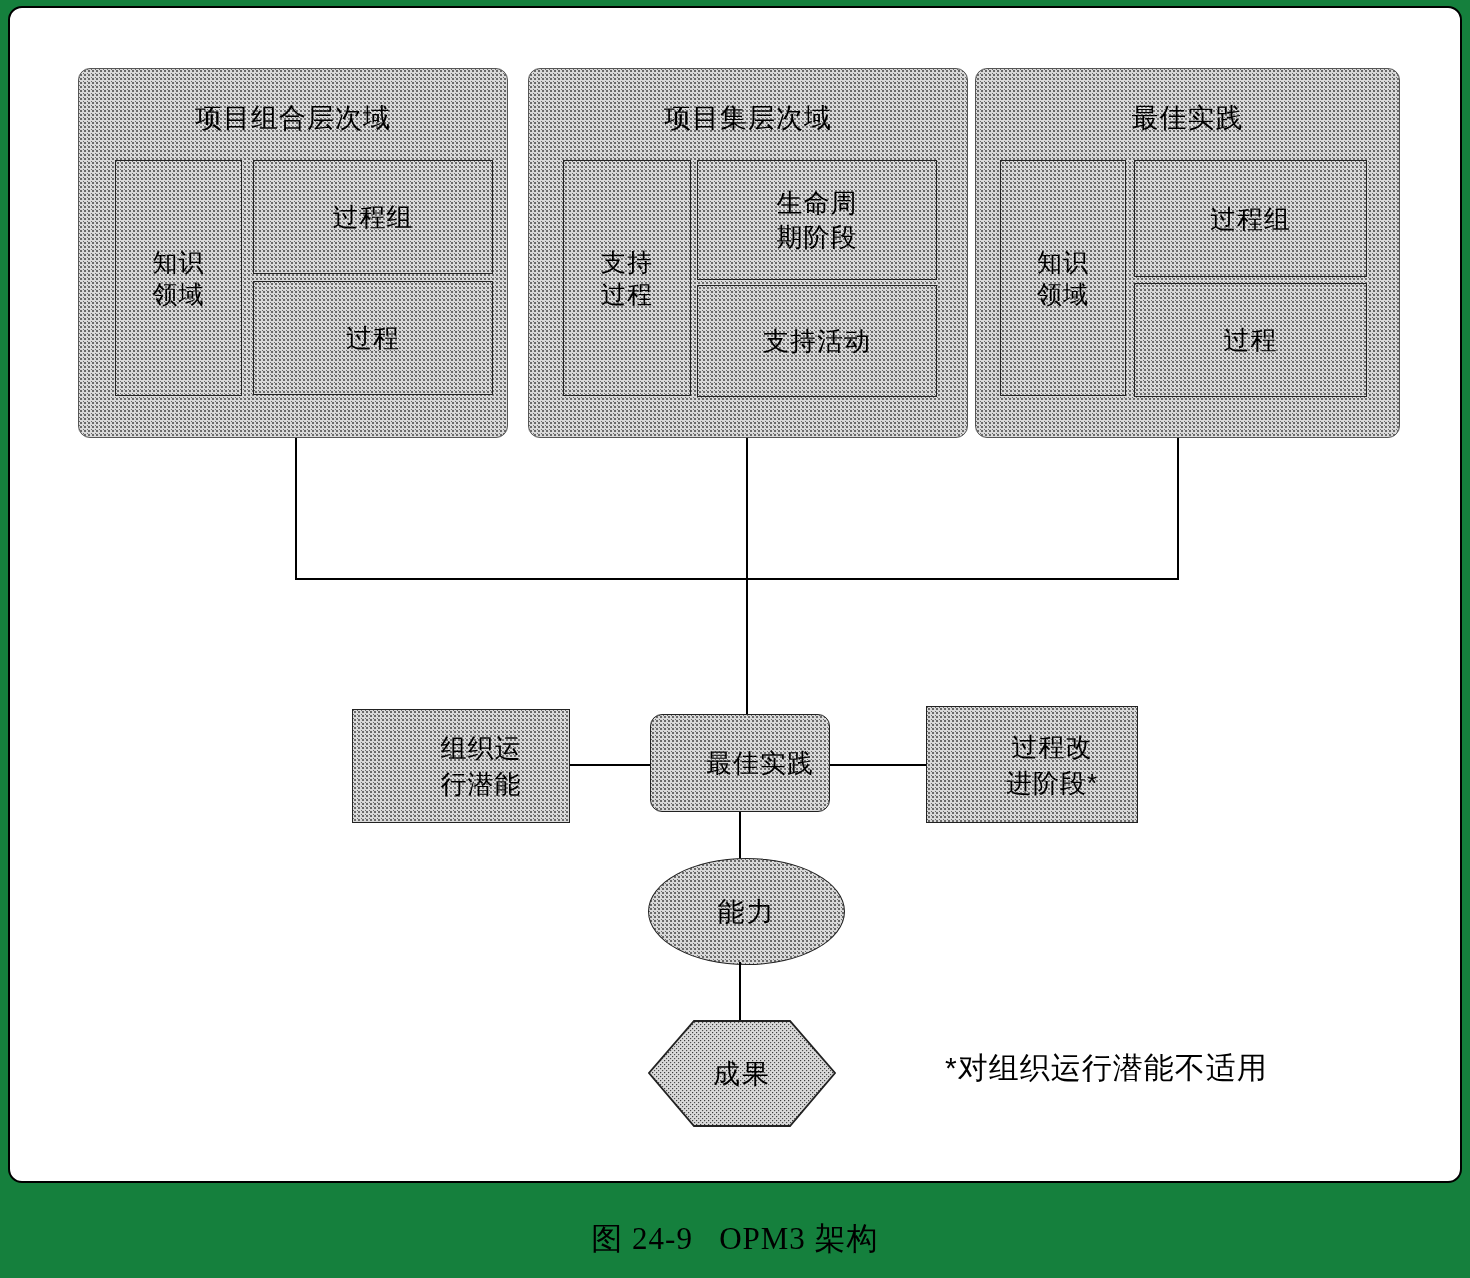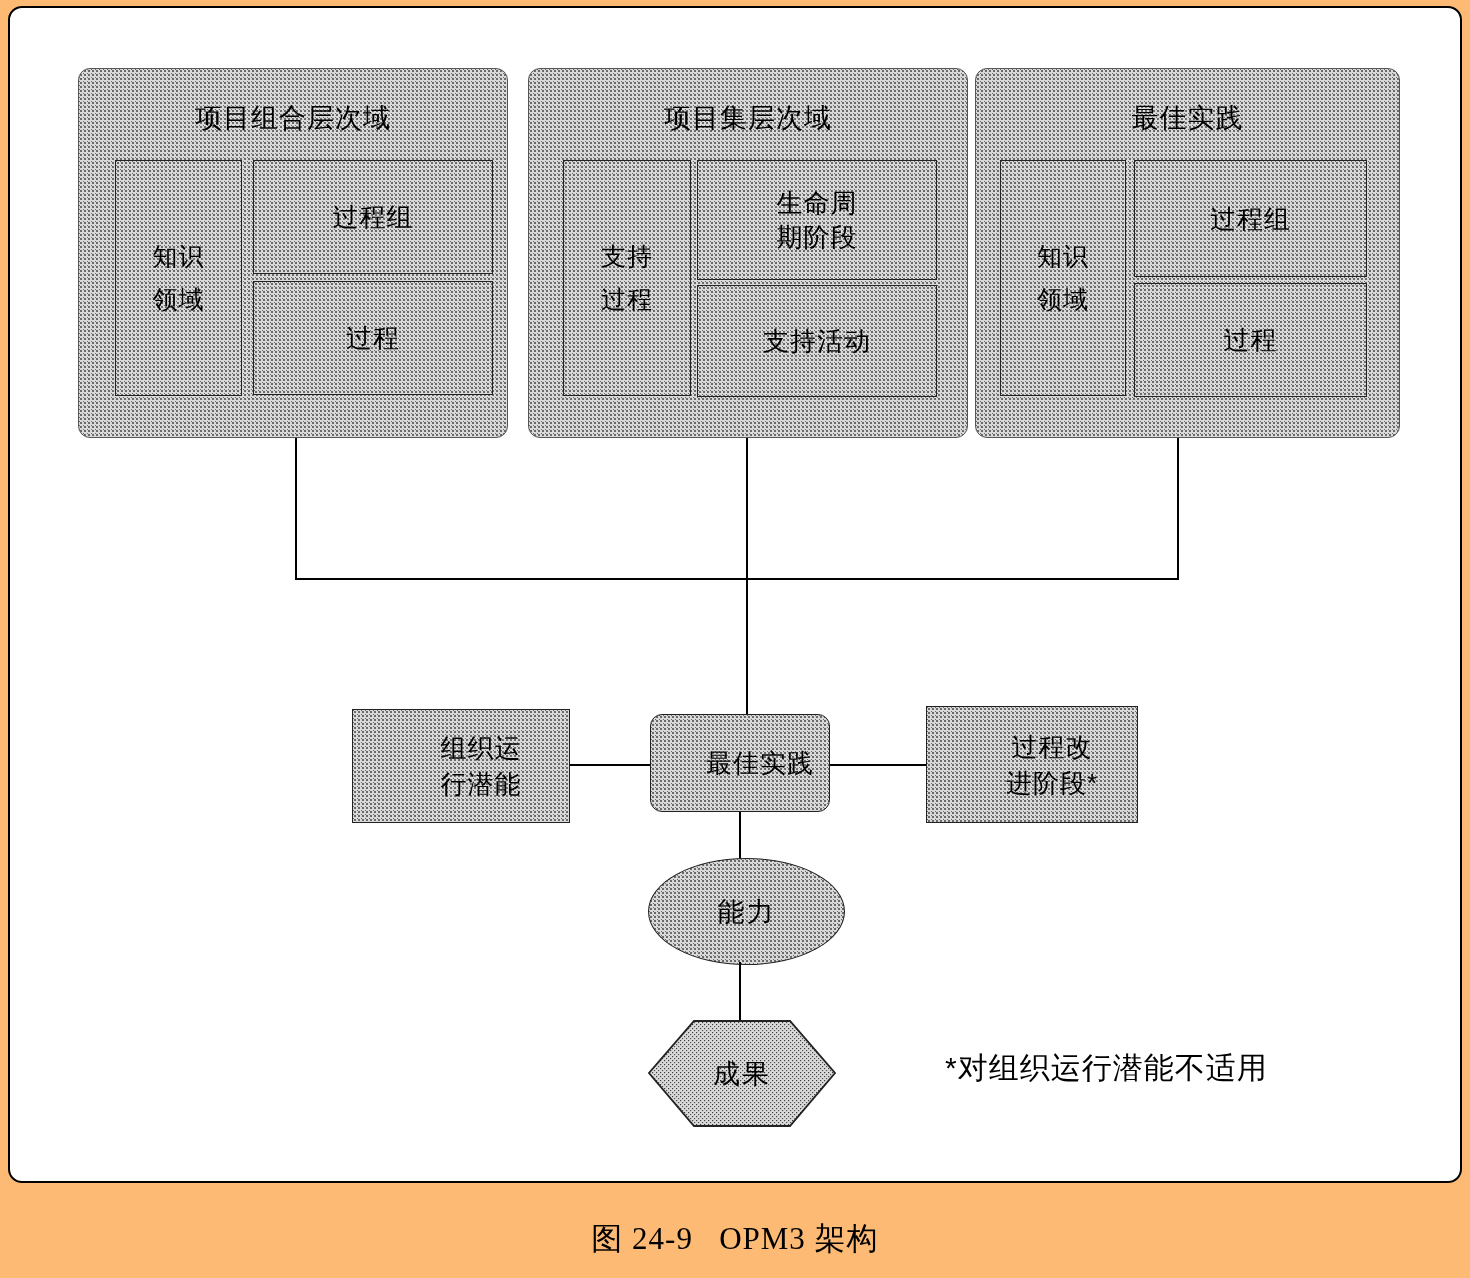--- a/index.html
+++ b/index.html
@@ -9,21 +9,21 @@
     background: #ffffff;
   }
   body {
     font-family: "Liberation Sans", "DejaVu Sans", sans-serif;
     color: #000000;
   }
   #page {
     position: relative;
     width: 1470px;
     height: 1278px;
-    background: #fdba74;
+    background: #15803d;
     overflow: hidden;
   }
 
   
   #outer-frame {
     position: absolute;
     left: 8px;
     top: 6px;
     width: 1454px;
     height: 1177px;
@@ -70,21 +70,21 @@
     display: flex;
     align-items: center;
     justify-content: center;
     text-align: center;
     font-size: 26px;
     line-height: 34px;
     letter-spacing: 1px;
   }
   .subbox.vertical-label {
     font-size: 25px;
-    line-height: 43px;
+    line-height: 32px;
   }
 
   
   .vline {
     position: absolute;
     width: 2px;
     background: #000000;
   }
   .hline {
     position: absolute;

